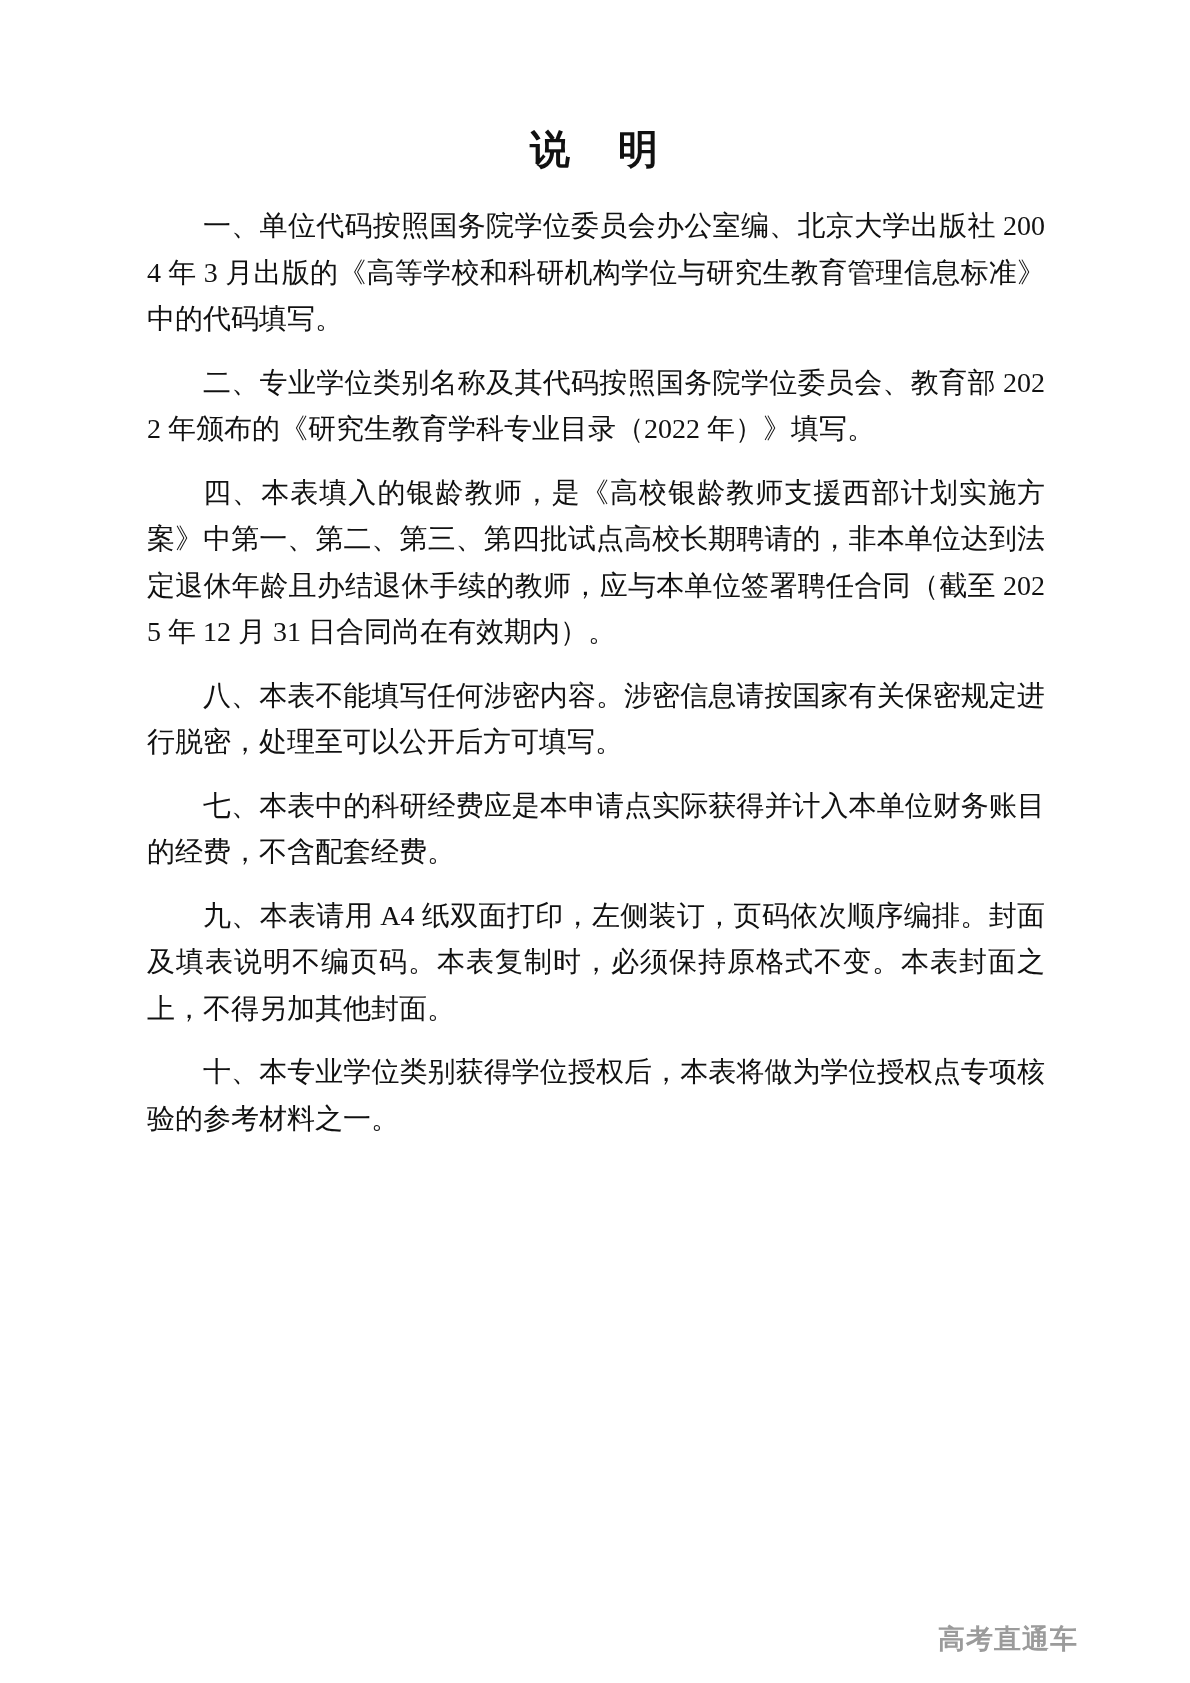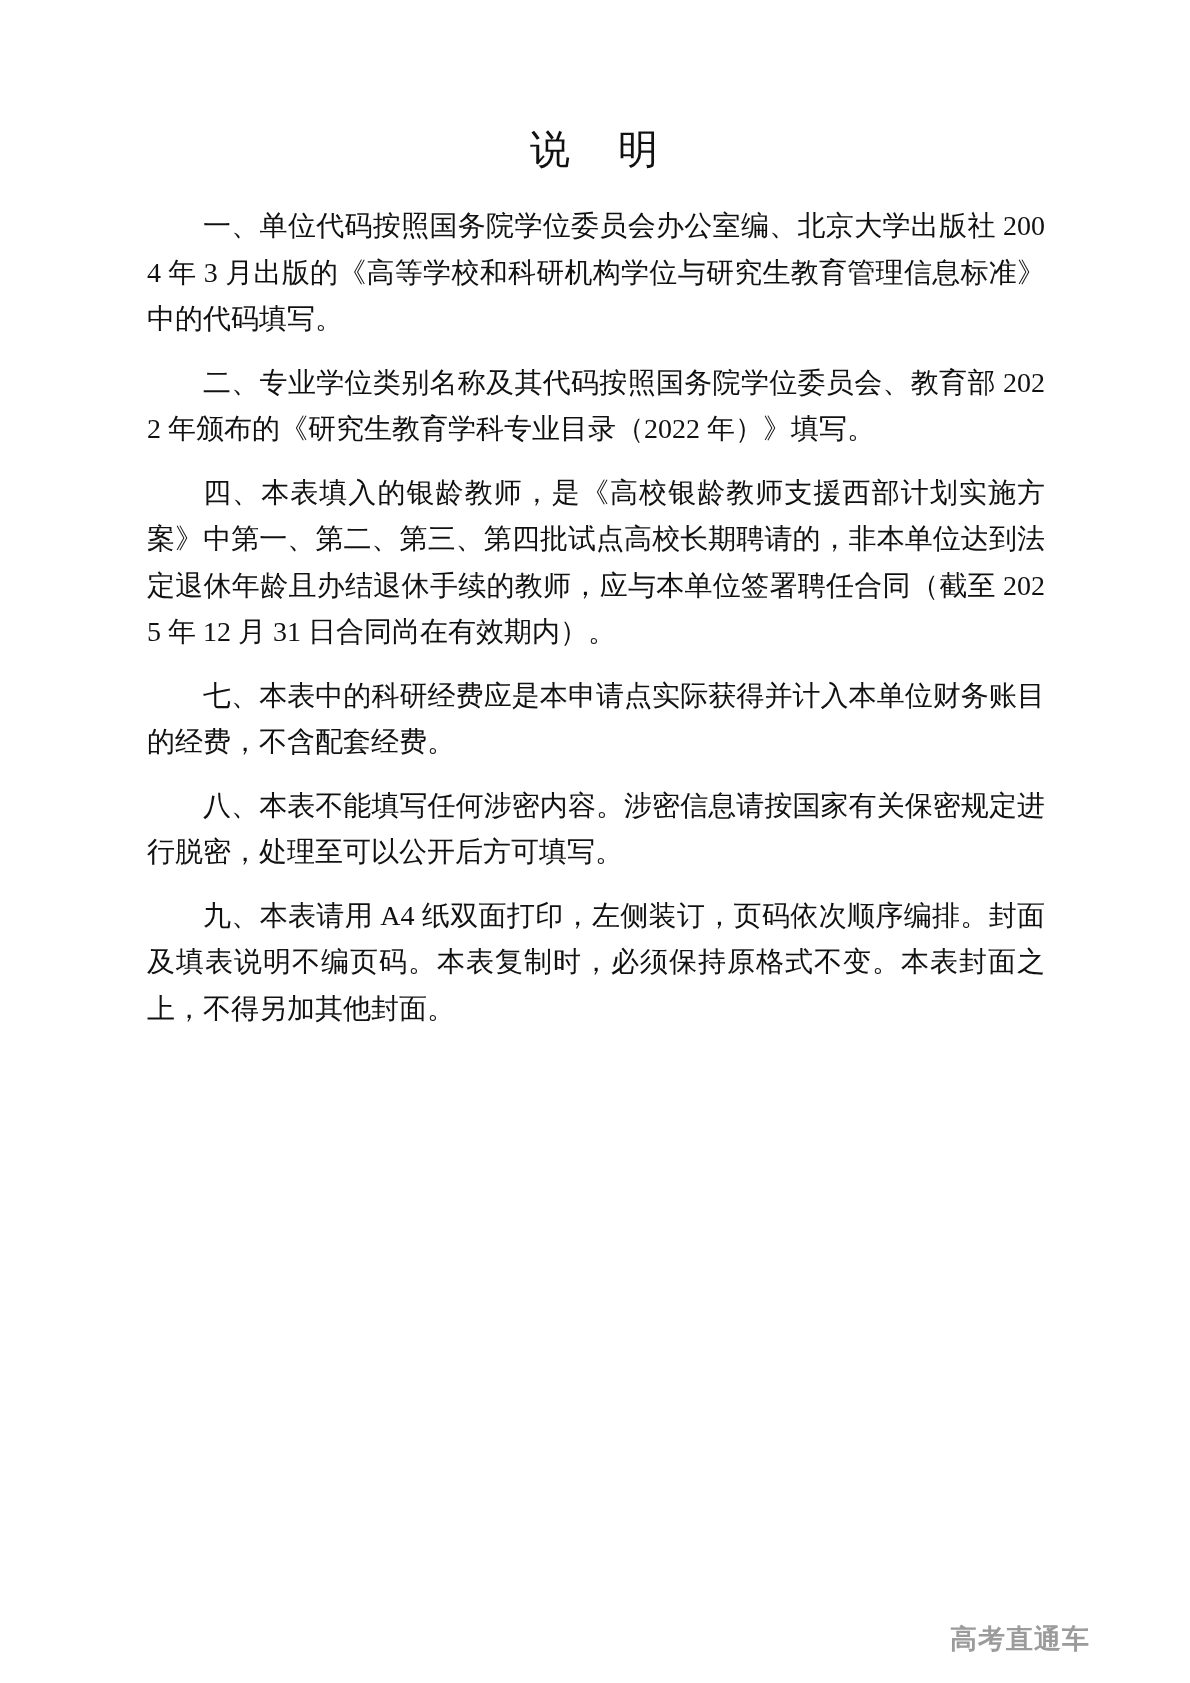--- a/index.html
+++ b/index.html
@@ -19,54 +19,55 @@
   .doc {
     position: absolute;
     left: 130px;
     top: 122px;
     width: 932px;
   }
   .doc-title {
     margin: 0 0 26px 0;
     text-align: center;
     font-size: 40px;
-    font-weight: normal;
+    font-weight: bold;
     letter-spacing: 4px;
     color: #111111;
   }
   .doc-body p {
     margin: 17px;
     font-size: 28px;
     line-height: 46.5px;
     text-align: justify;
     text-justify: inter-ideograph;
     text-indent: 2em;
     word-break: break-all;
     color: #111111;
   }
   .watermark {
     position: absolute;
-    right: 100px;
+    right: 112px;
     bottom: 26px;
     font-family: "Liberation Sans", "DejaVu Sans", sans-serif;
     font-size: 27px;
     font-weight: bold;
     color: #9b9b9b;
     letter-spacing: 1px;
   }
 </style>
 </head>
 <body>
 
 <div class="page">
   <div class="doc">
     <h1 class="doc-title">说　明</h1>
     <div class="doc-body">
       <p>一、单位代码按照国务院学位委员会办公室编、北京大学出版社 2004 年 3 月出版的《高等学校和科研机构学位与研究生教育管理信息标准》中的代码填写。</p>
       <p>二、专业学位类别名称及其代码按照国务院学位委员会、教育部 2022 年颁布的《研究生教育学科专业目录（2022 年）》填写。</p>
       <p>四、本表填入的银龄教师，是《高校银龄教师支援西部计划实施方案》中第一、第二、第三、第四批试点高校长期聘请的，非本单位达到法定退休年龄且办结退休手续的教师，应与本单位签署聘任合同（截至 2025 年 12 月 31 日合同尚在有效期内）。</p>
+      <p>八、本表不能填写任何涉密内容。涉密信息请按国家有关保密规定进行脱密，处理至可以公开后方可填写。</p>
       <p>七、本表中的科研经费应是本申请点实际获得并计入本单位财务账目的经费，不含配套经费。</p>
-      <p>八、本表不能填写任何涉密内容。涉密信息请按国家有关保密规定进行脱密，处理至可以公开后方可填写。</p>
       <p>九、本表请用 A4 纸双面打印，左侧装订，页码依次顺序编排。封面及填表说明不编页码。本表复制时，必须保持原格式不变。本表封面之上，不得另加其他封面。</p>
+      <p>十、本专业学位类别获得学位授权后，本表将做为学位授权点专项核验的参考材料之一。</p>
     </div>
   </div>
   <div class="watermark">高考直通车</div>
 </div>
 
 </body></html>

